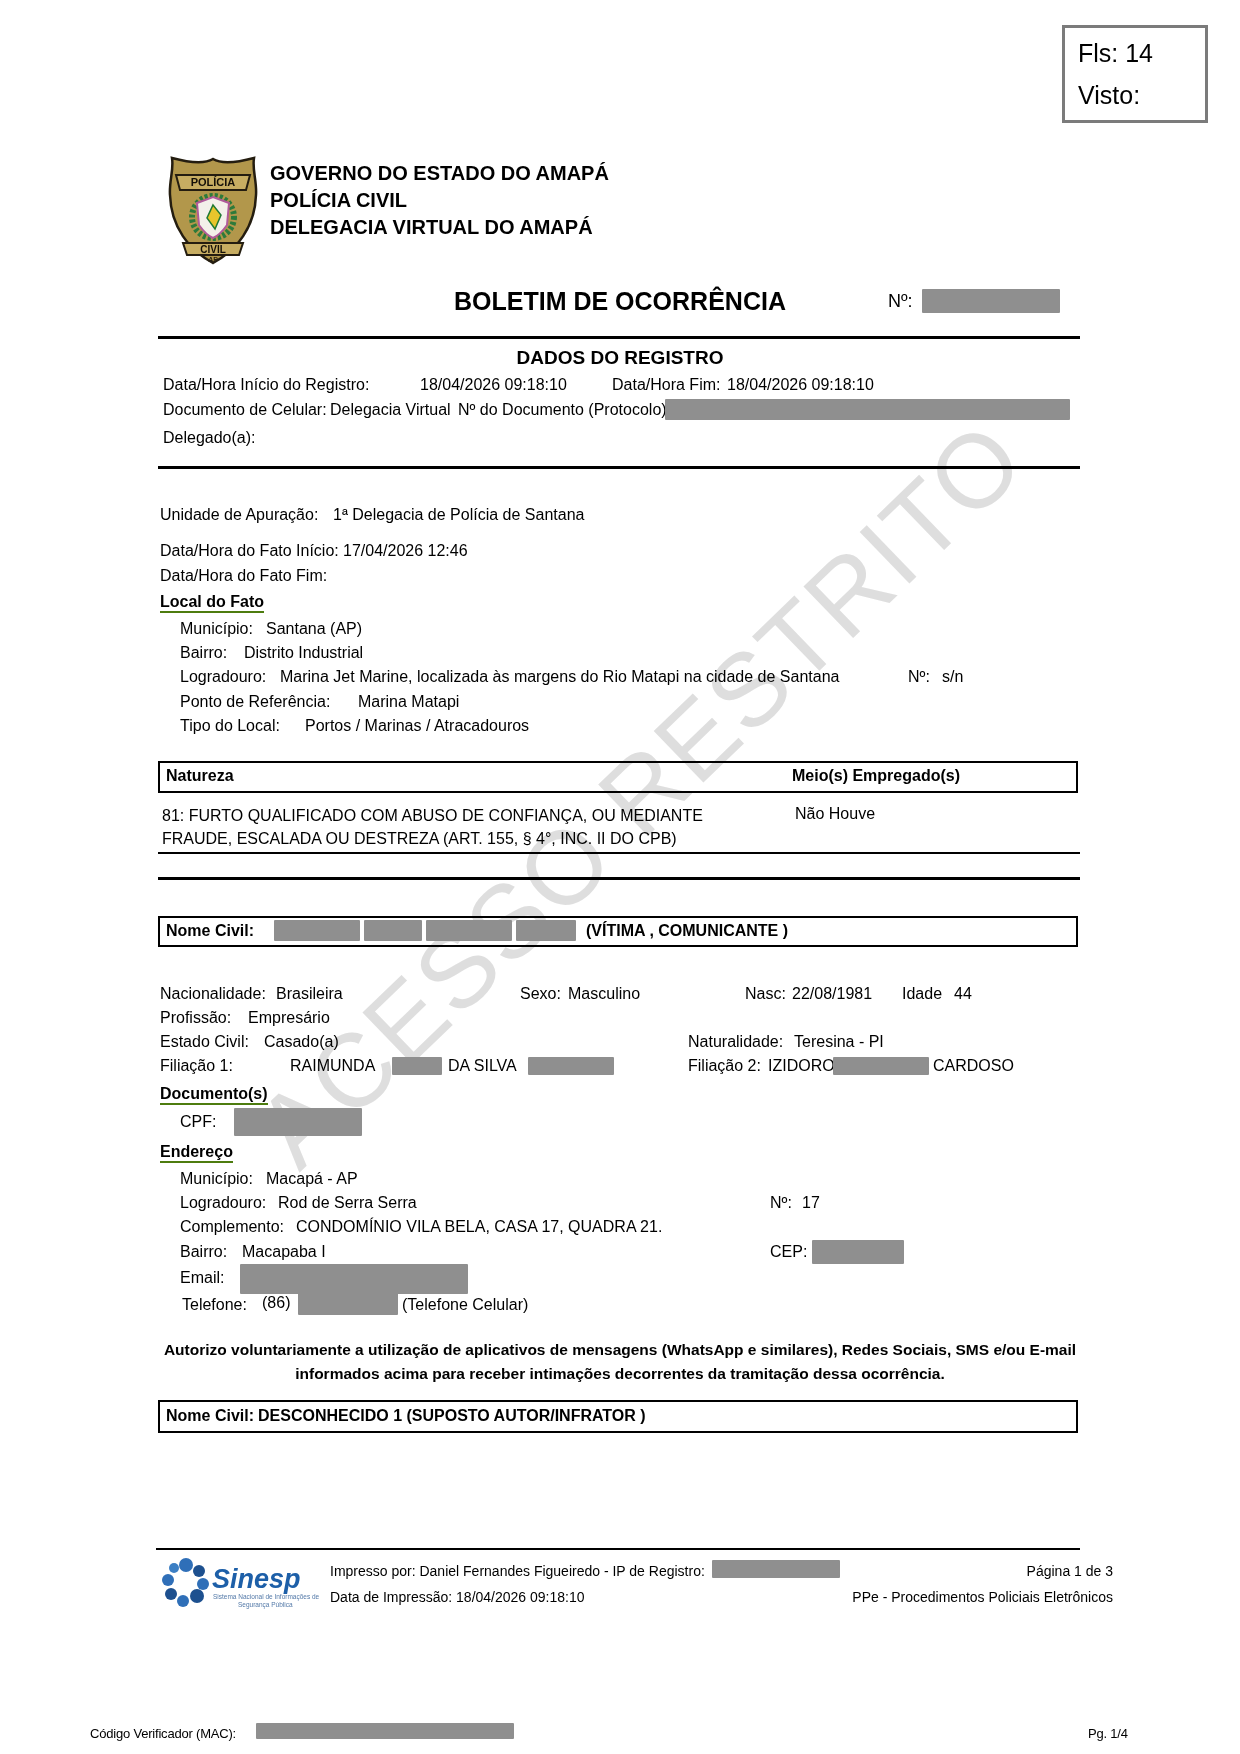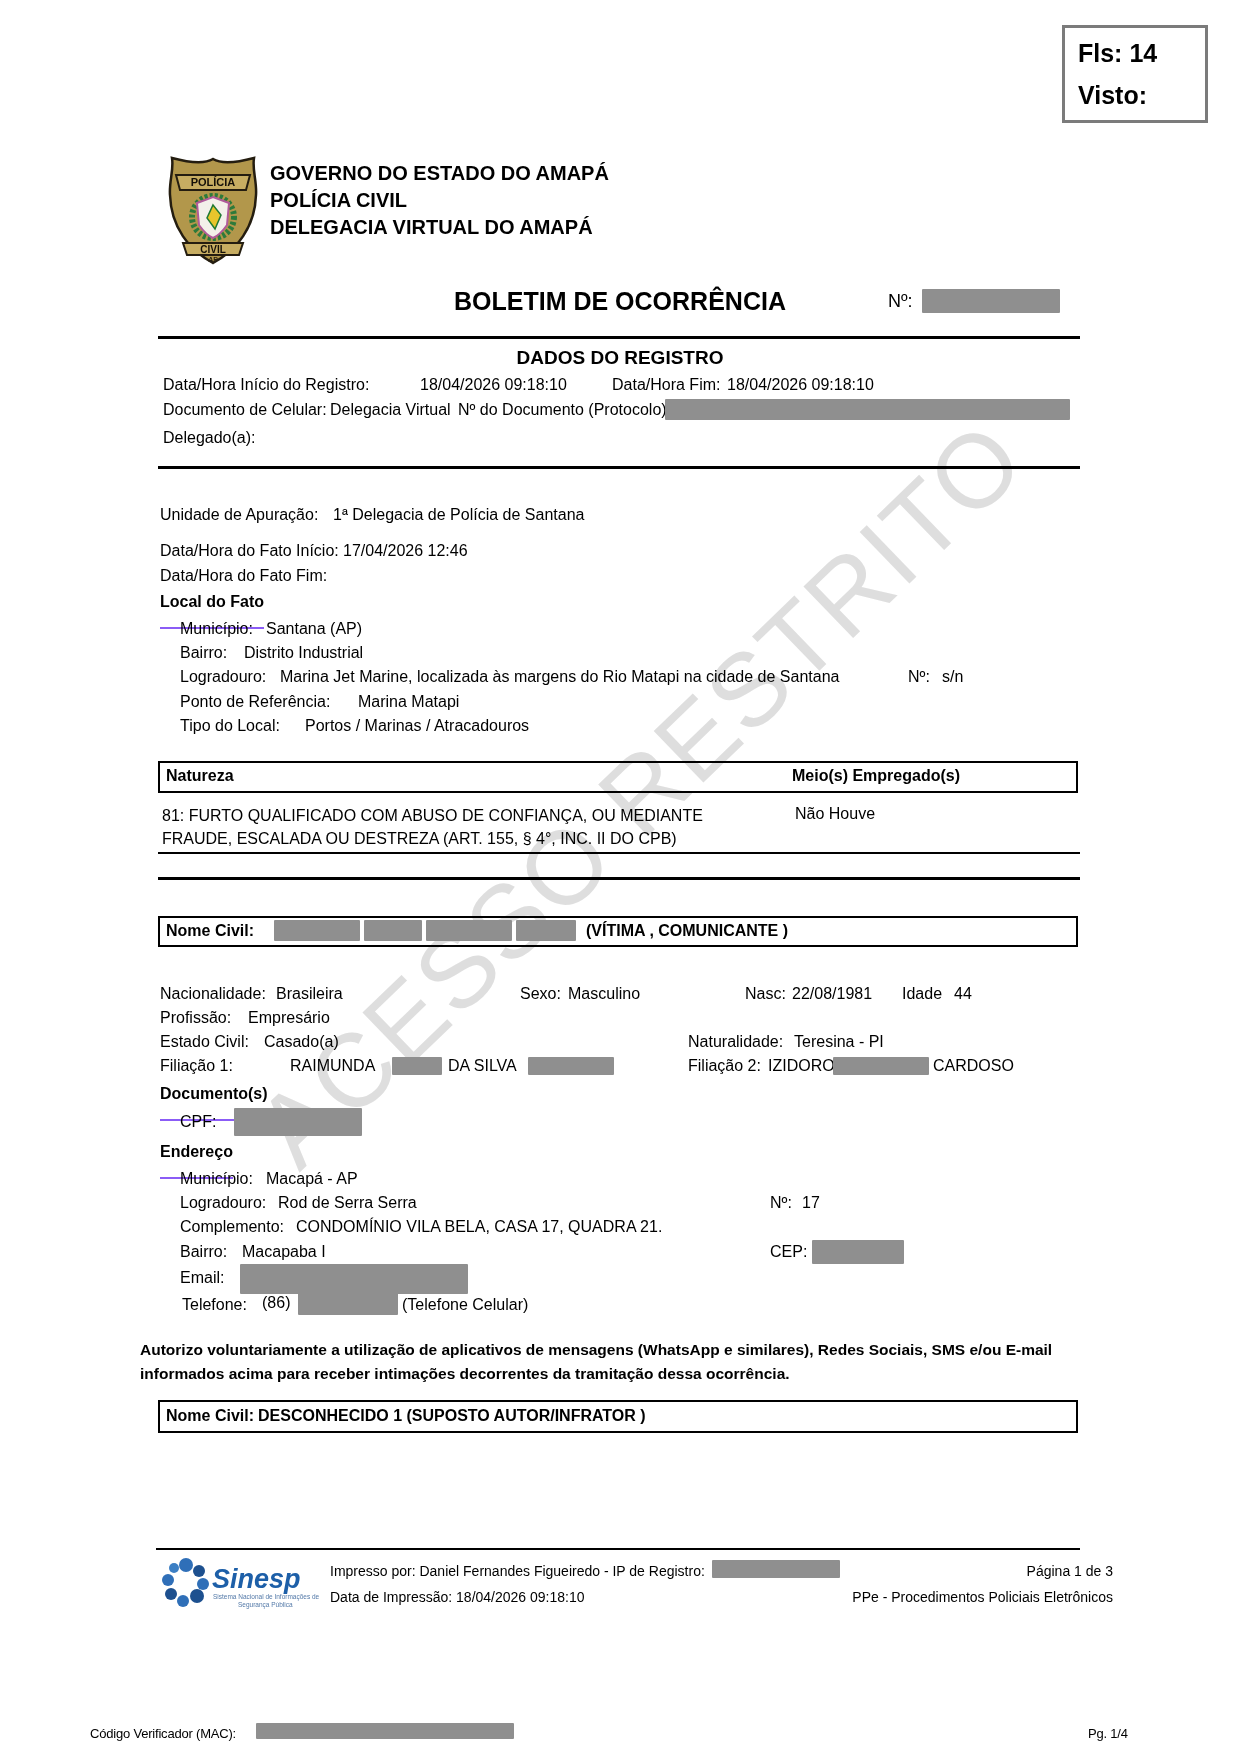--- a/index.html
+++ b/index.html
@@ -1,31 +1,31 @@
 <!DOCTYPE html>
 <html><head>
 <meta charset="utf-8">
 <style>
   html,body{margin:0;padding:0;background:#fff;}
   #page{position:relative;width:1240px;height:1754px;background:#ffffff;overflow:hidden;
         font-family:"Liberation Sans","DejaVu Sans",sans-serif;color:#000;}
   .t{position:absolute;font-size:16px;line-height:20px;white-space:nowrap;z-index:2;}
   .b{font-weight:bold;}
-  .hu{border-bottom:2px solid #8b5cf6;padding-bottom:17px;}
+  .hu{border-bottom:2px solid #4d7c0f;padding-bottom:1px;}
   .sec{position:absolute;left:0;width:1240px;text-align:center;font-weight:bold;font-size:19px;z-index:2;}
   .rule{position:absolute;left:158px;width:922px;background:#000;z-index:2;}
   .redact{position:absolute;background:#8f8f8f;border-radius:1px;z-index:3;}
   .box{position:absolute;border:2px solid #000;z-index:2;}
   .wrap{white-space:normal;}
   #watermark{position:absolute;left:120px;top:735px;width:1040px;text-align:center;
      font-size:104px;font-weight:normal;color:#c9c9c9;opacity:.6;white-space:nowrap;
      transform:rotate(-44deg);z-index:1;letter-spacing:2px;}
   #cornerbox{position:absolute;left:1062px;top:25px;width:140px;height:92px;
      border:3px solid #7b7b7b;z-index:2;}
-  #cornerbox div{margin:8px 7px 0 13px;font-size:25px;line-height:34px;font-weight:bold;}
+  #cornerbox div{margin:8px 7px 0 13px;font-size:25px;line-height:34px;}
   .foot{font-size:14px;}
   .mac{font-size:13px;letter-spacing:-0.2px;}
 </style>
 </head>
 <body>
 
 <div id="page">
 
   <div id="watermark">ACESSO RESTRITO</div>
 
@@ -166,21 +166,21 @@
   <div class="redact" style="left:812px;top:1240px;width:92px;height:24px"></div>
 
   <span class="t" style="left:180px;top:1268px">Email:</span>
   <div class="redact" style="left:240px;top:1264px;width:228px;height:30px"></div>
 
   <span class="t" style="left:182px;top:1295px">Telefone:</span>
   <span class="t" style="left:262px;top:1293px">(86)</span>
   <div class="redact" style="left:298px;top:1293px;width:100px;height:22px"></div>
   <span class="t" style="left:402px;top:1295px">(Telefone Celular)</span>
 
-  <div class="t b wrap" style="left:140px;top:1338px;width:960px;text-align:left;font-size:15.5px;line-height:24px">Autorizo voluntariamente a utilização de aplicativos de mensagens (WhatsApp e similares), Redes Sociais, SMS e/ou E-mail informados acima para receber intimações decorrentes da tramitação dessa ocorrência.</div>
+  <div class="t b wrap" style="left:140px;top:1338px;width:960px;text-align:center;font-size:15.5px;line-height:24px">Autorizo voluntariamente a utilização de aplicativos de mensagens (WhatsApp e similares), Redes Sociais, SMS e/ou E-mail informados acima para receber intimações decorrentes da tramitação dessa ocorrência.</div>
 
   <div class="box" style="left:158px;top:1400px;width:916px;height:29px"></div>
   <span class="t b" style="left:166px;top:1406px">Nome Civil:</span>
   <span class="t b" style="left:258px;top:1406px">DESCONHECIDO 1 (SUPOSTO AUTOR/INFRATOR )</span>
 
   <div class="rule" style="left:156px;top:1548px;width:924px;height:2px"></div>
 
   <svg style="position:absolute;left:160px;top:1556px;z-index:2" width="165" height="62" viewBox="0 0 165 62">
     <g>
       <circle cx="26" cy="9" r="7" fill="#2f6fb8"></circle>

